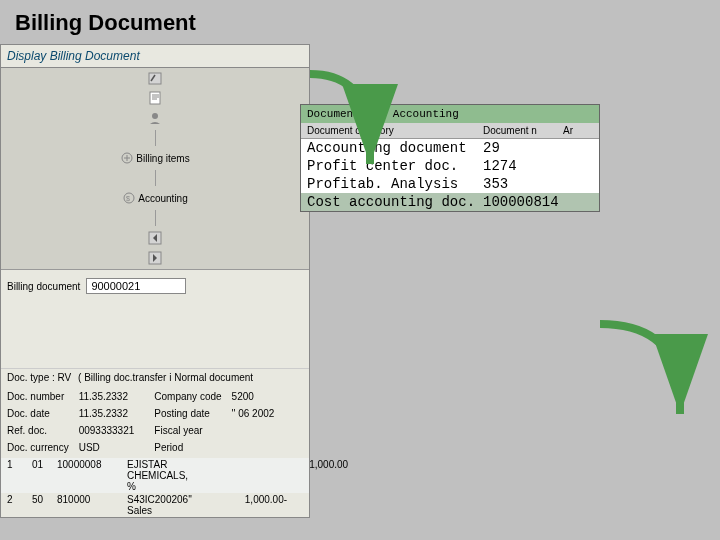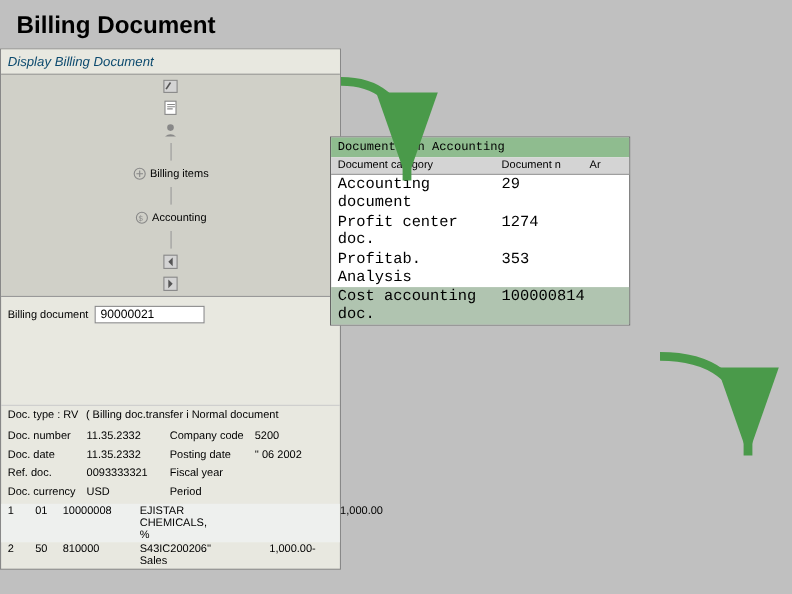--- a/index.html
+++ b/index.html
@@ -113,26 +113,25 @@
       grid-template-columns: 25px 25px 70px 1fr 70px 20px 70px;
       font-size: 10px;
       padding: 1px 6px;
     }
 
     
     .accounting-panel {
       position: absolute;
       left: 300px;
       top: 60px;
-      width: 273px;
+      width: 300px;
       background: #fff;
       border: 1px solid #666;
       z-index: 3;
       font-size: 11px;
-      margin-top: 20px;
     }
 
     .accounting-panel-title {
       background: #8fbc8f;
       color: #000;
       font-size: 11px;
       padding: 3px 6px;
       font-family: 'Courier New', monospace;
     }
 

